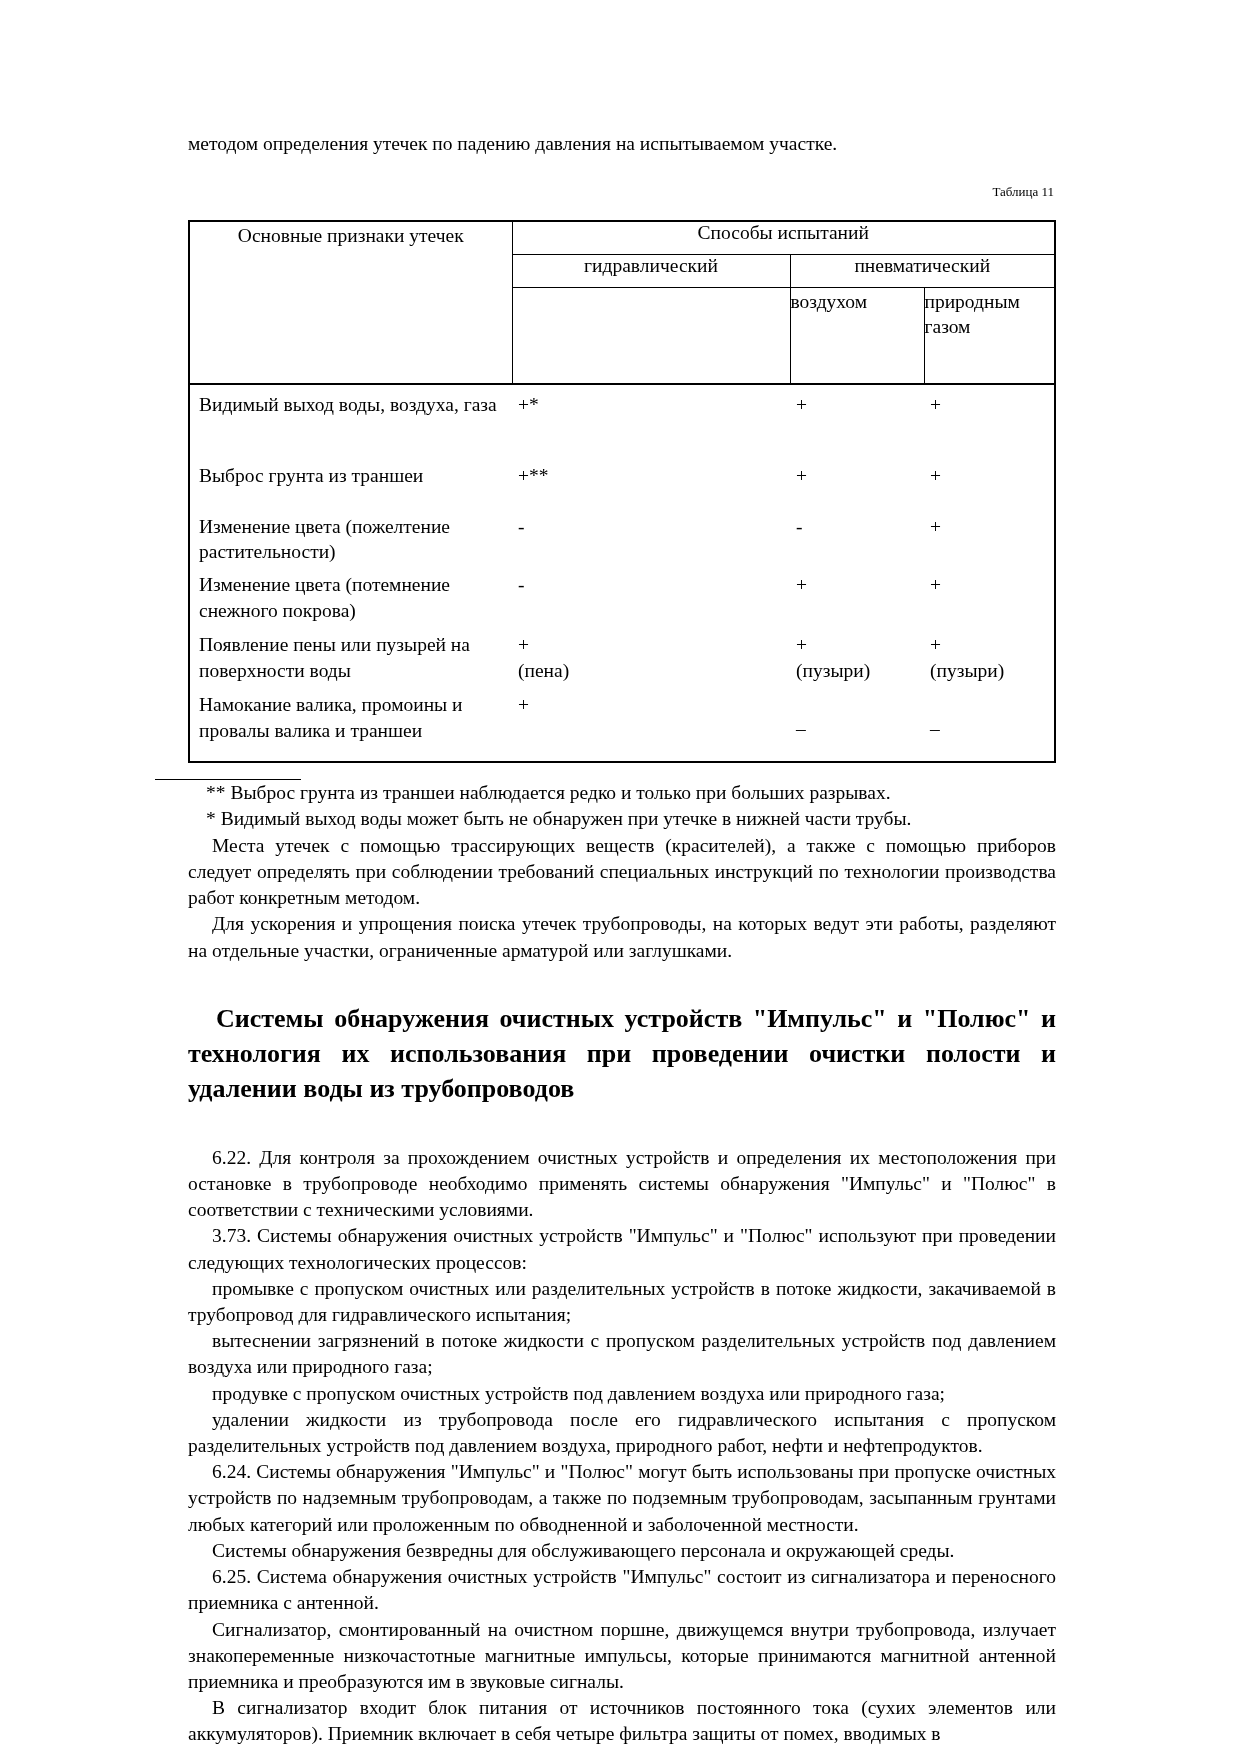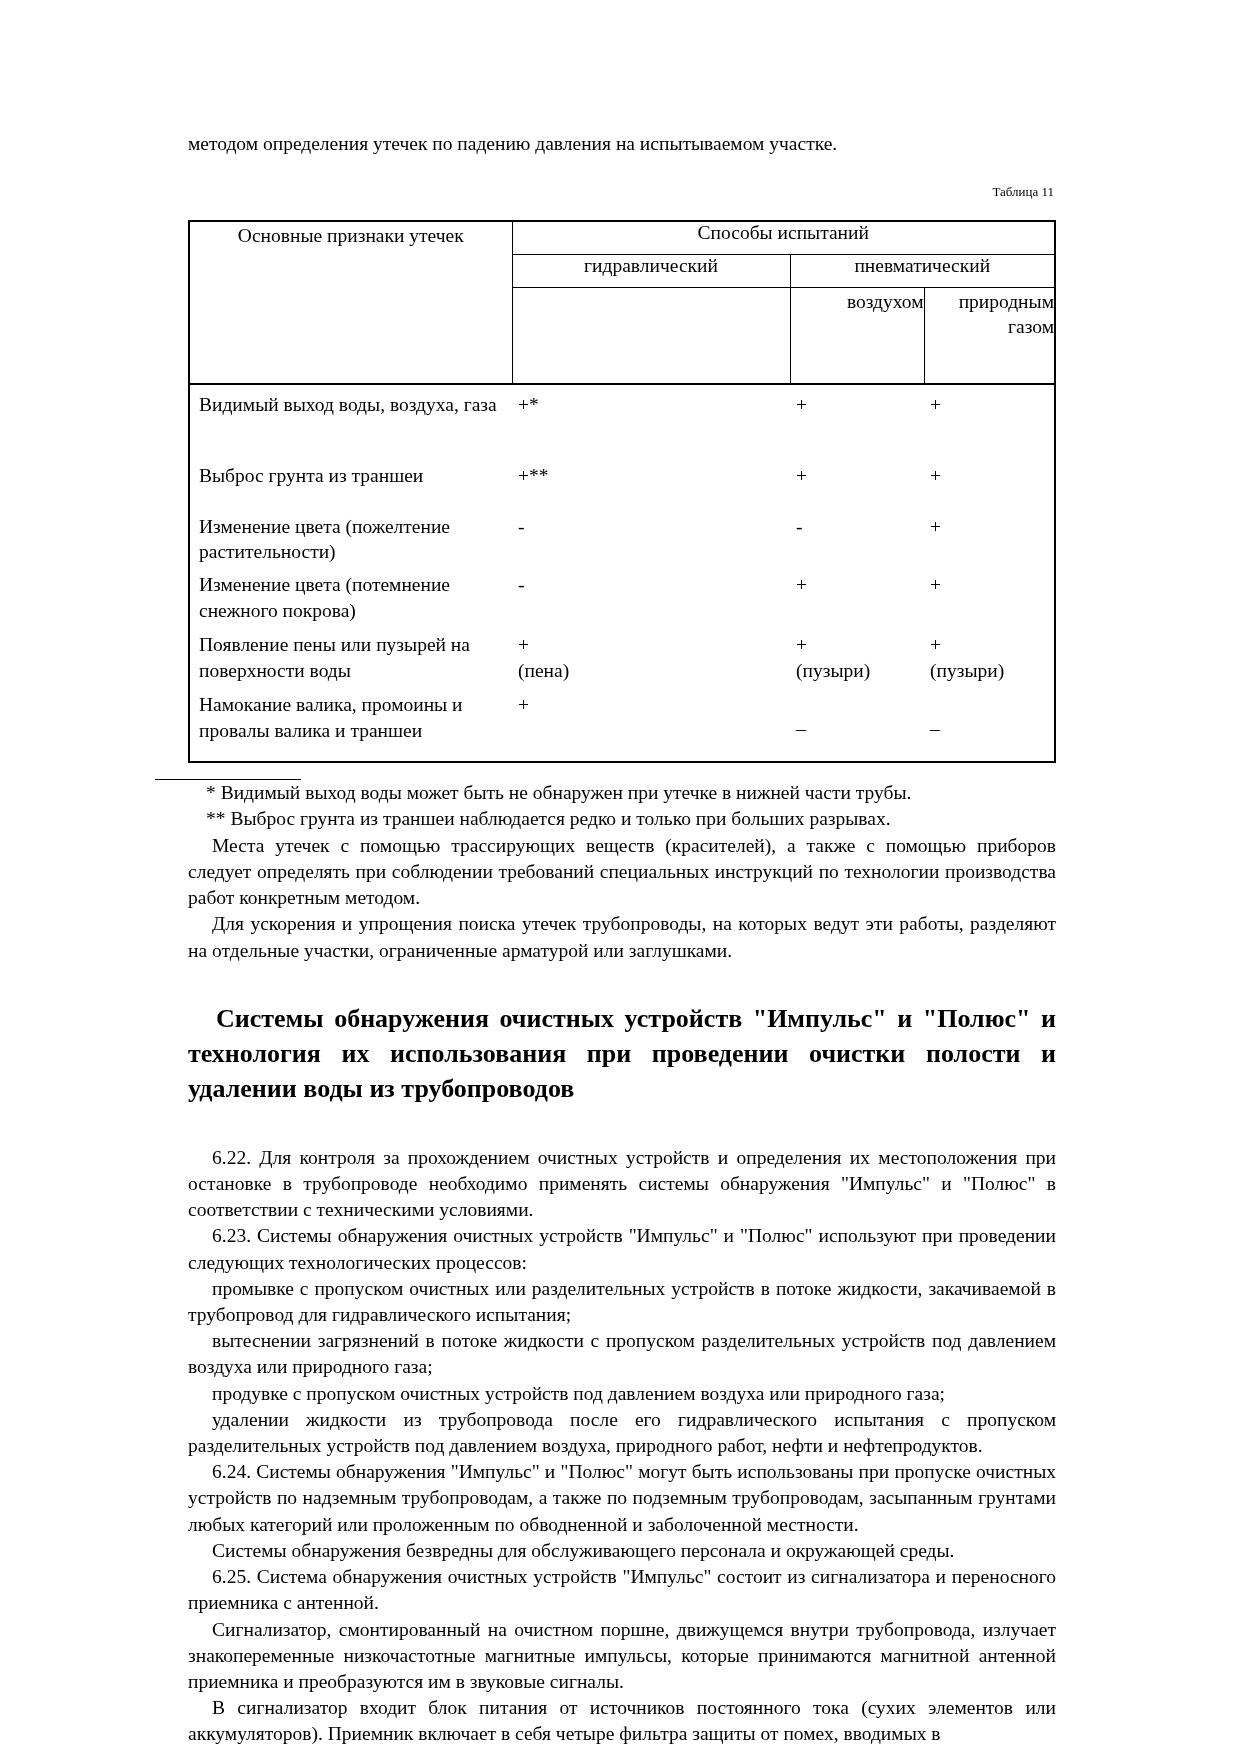--- a/index.html
+++ b/index.html
@@ -73,21 +73,21 @@
     vertical-align: top !important;
     padding-top: 3px !important;
   }
   .hdr-row2 th {
     height: 33px;
     text-align: center;
     border-bottom: 1.5px solid #000;
   }
   .hdr-row3 th {
     height: 31px;
-    text-align: right;
+    text-align: left;
     vertical-align: top;
     padding-top: 2px !important;
     line-height: 1.28;
   }
   .vdiv-r { border-right: 1.5px solid #000; }
   .spacer-row td { height: 44px; border-bottom: 2px solid #000; }
   .spacer-row td.vdiv-r { border-right: 1.5px solid #000; }
 
   tbody.body-rows td {
     padding-top: 7px;
@@ -209,32 +209,32 @@
             <td class="mark">+</td>
             <td class="mark mark-lower">–</td>
             <td class="mark mark-lower">–</td>
           </tr>
         </tbody>
       </table>
     </div>
 
     <div class="fn-rule"></div>
 
+    <p class="para fn">** Выброс грунта из траншеи наблюдается редко и только при больших разрывах.</p>
     <p class="para fn">* Видимый выход воды может быть не обнаружен при утечке в нижней части трубы.</p>
-    <p class="para fn">** Выброс грунта из траншеи наблюдается редко и только при больших разрывах.</p>
     <p class="para">Места утечек с помощью трассирующих веществ (красителей), а также с помощью приборов следует определять при соблюдении требований специальных инструкций по технологии производства работ конкретным методом.</p>
     <p class="para">Для ускорения и упрощения поиска утечек трубопроводы, на которых ведут эти работы, разделяют на отдельные участки, ограниченные арматурой или заглушками.</p>
 
     <div class="head-block">
       <h2 class="section-head">Системы обнаружения очистных устройств "Импульс"  и "Полюс" и технология их использования при проведении очистки полости и удалении воды из трубопроводов</h2>
     </div>
     <div class="gap-after-head"></div>
 
     <p class="para">6.22. Для контроля за прохождением очистных устройств и определения их местоположения при остановке в трубопроводе необходимо применять системы обнаружения "Импульс" и "Полюс" в соответствии с техническими условиями.</p>
-    <p class="para">6.23. Системы обнаружения очистных устройств "Импульс" и "Полюс" используют при проведении следующих технологических процессов:</p>
+    <p class="para">3.73. Системы обнаружения очистных устройств "Импульс" и "Полюс" используют при проведении следующих технологических процессов:</p>
     <p class="para">промывке с пропуском очистных или разделительных устройств в потоке жидкости, закачиваемой в трубопровод для гидравлического испытания;</p>
     <p class="para">вытеснении загрязнений в потоке жидкости с пропуском разделительных устройств под давлением воздуха или природного газа;</p>
     <p class="para">продувке с пропуском очистных устройств под давлением воздуха или природного газа;</p>
     <p class="para">удалении жидкости из трубопровода после его гидравлического испытания с пропуском разделительных устройств под давлением воздуха, природного работ, нефти и нефтепродуктов.</p>
     <p class="para">6.24. Системы обнаружения "Импульс" и "Полюс" могут быть использованы при пропуске очистных устройств по надземным трубопроводам, а также по подземным трубопроводам, засыпанным грунтами любых категорий или проложенным по обводненной и заболоченной местности.</p>
     <p class="para">Системы обнаружения безвредны для обслуживающего персонала и окружающей среды.</p>
     <p class="para">6.25. Система обнаружения очистных устройств "Импульс" состоит из сигнализатора и переносного приемника с антенной.</p>
     <p class="para">Сигнализатор, смонтированный на очистном поршне, движущемся внутри трубопровода, излучает знакопеременные низкочастотные магнитные импульсы, которые принимаются магнитной антенной приемника и преобразуются им в звуковые сигналы.</p>
     <p class="para">В сигнализатор входит блок питания от источников постоянного тока (сухих элементов или аккумуляторов). Приемник включает в себя четыре фильтра защиты от помех, вводимых в</p>
 

